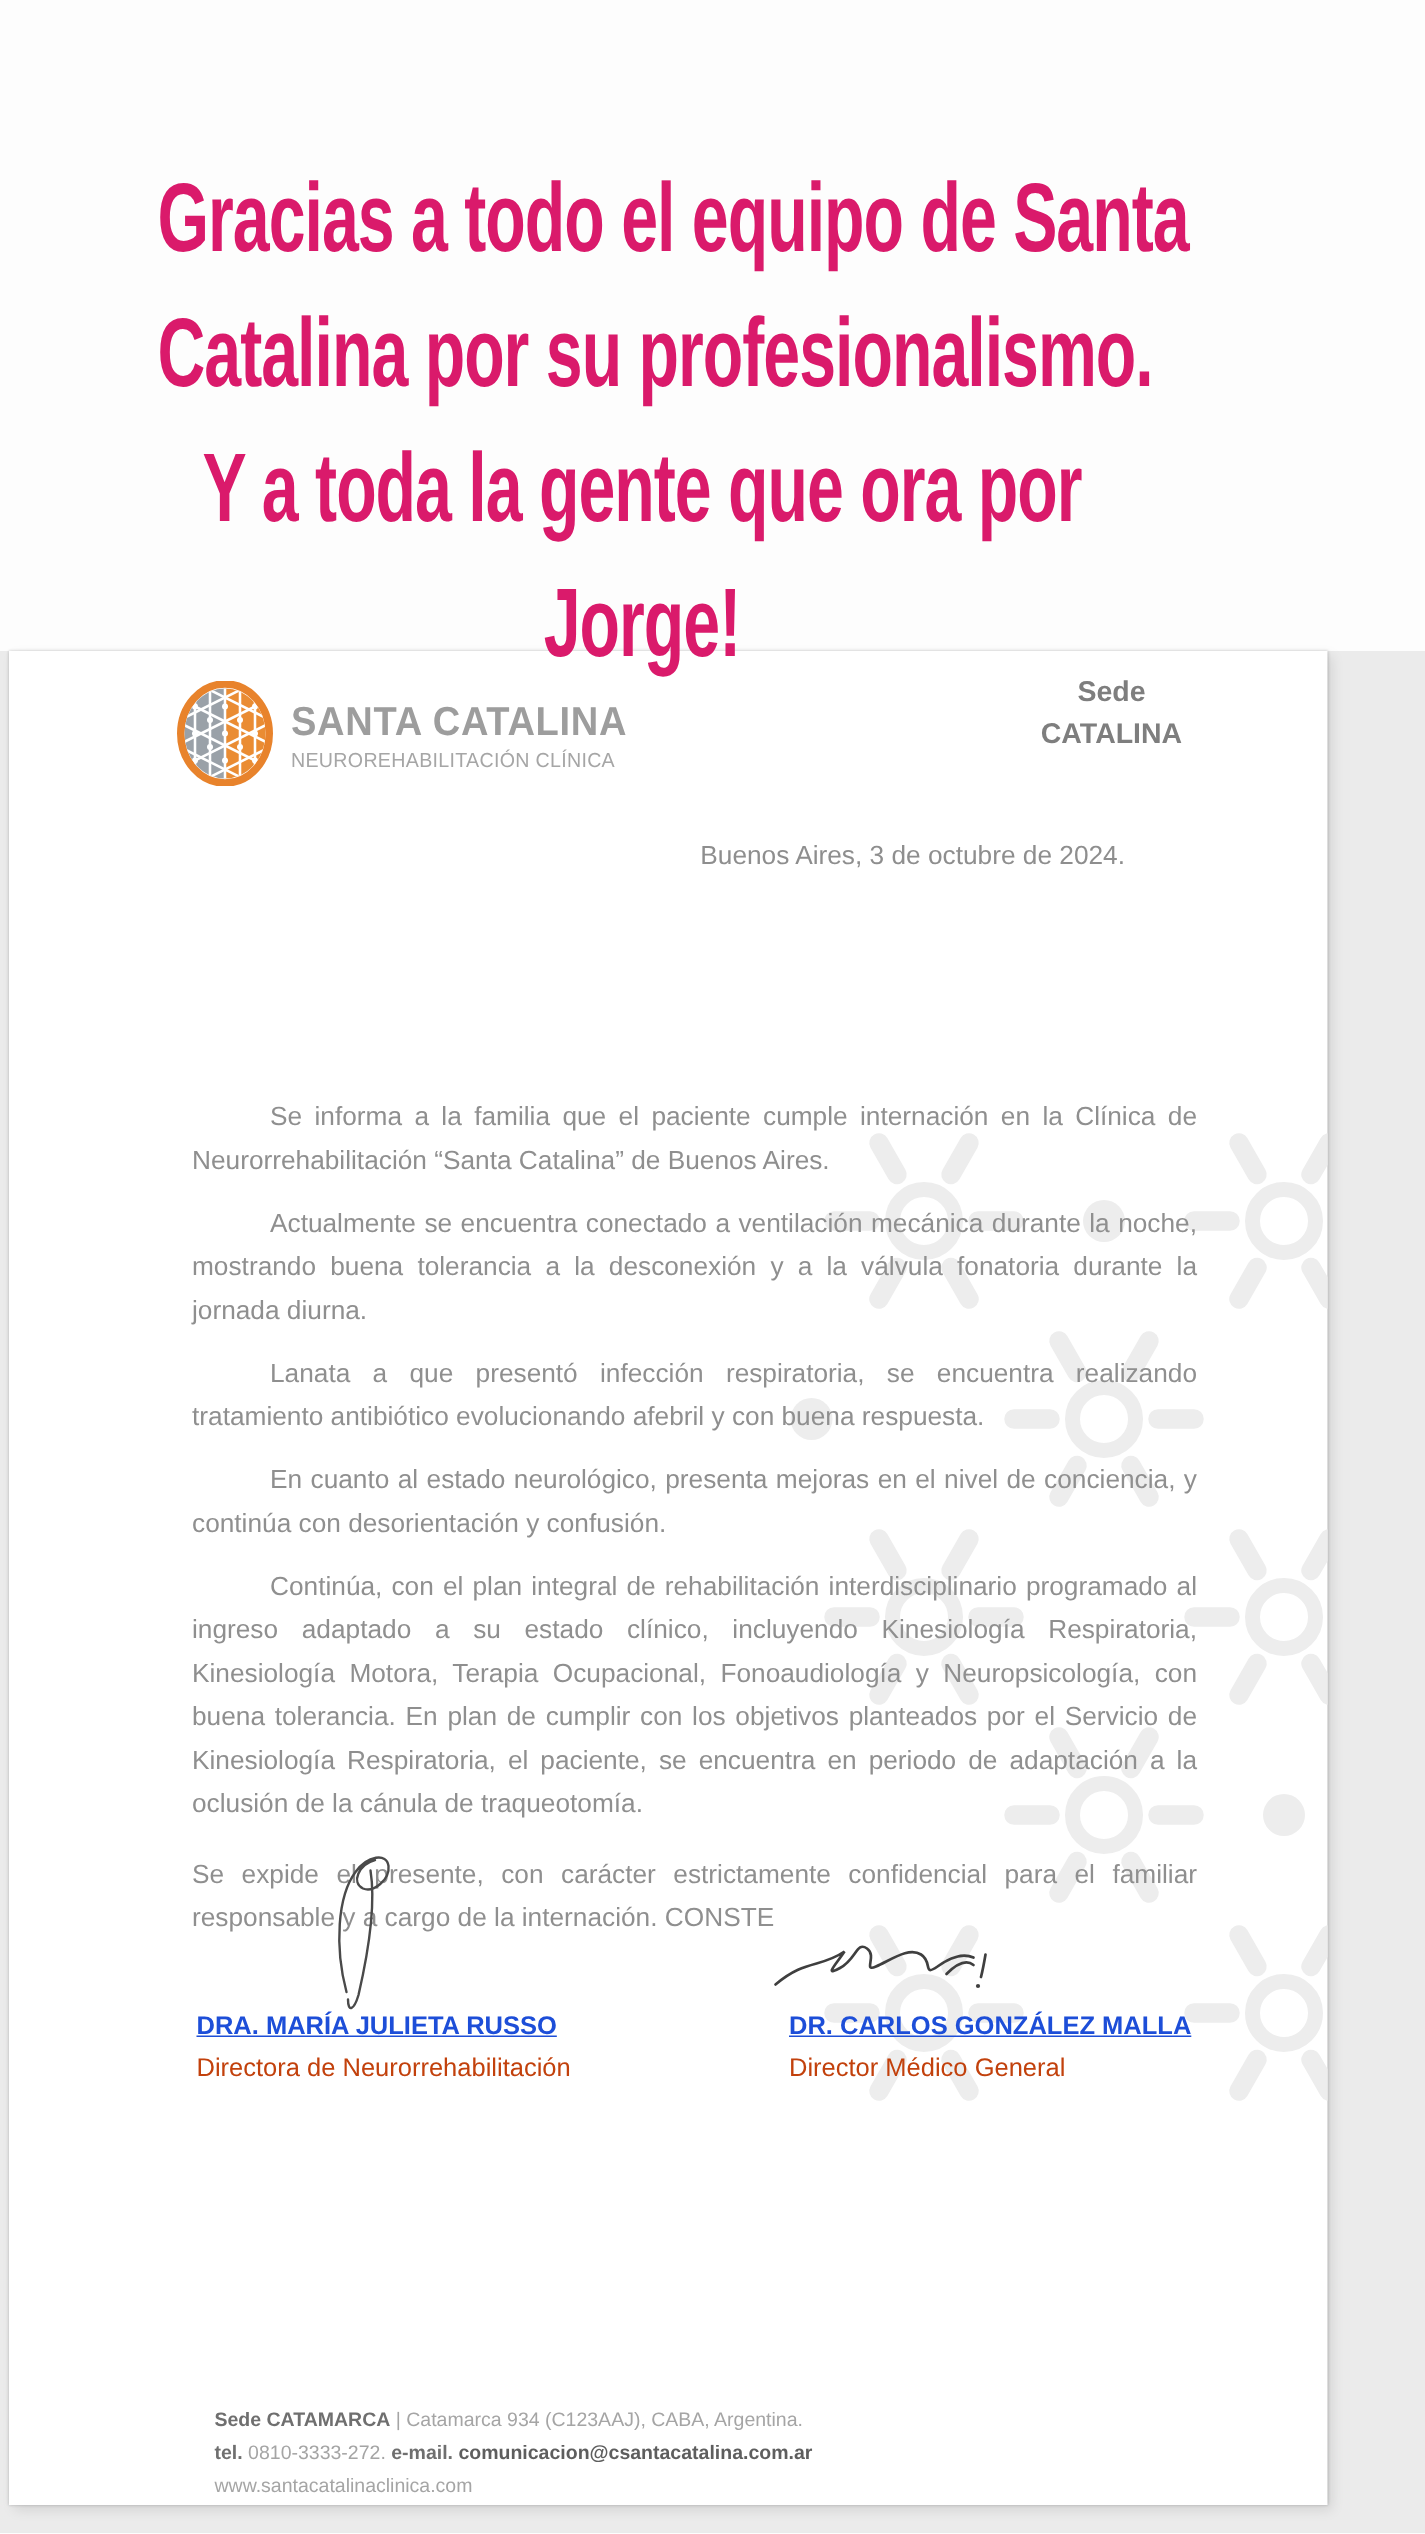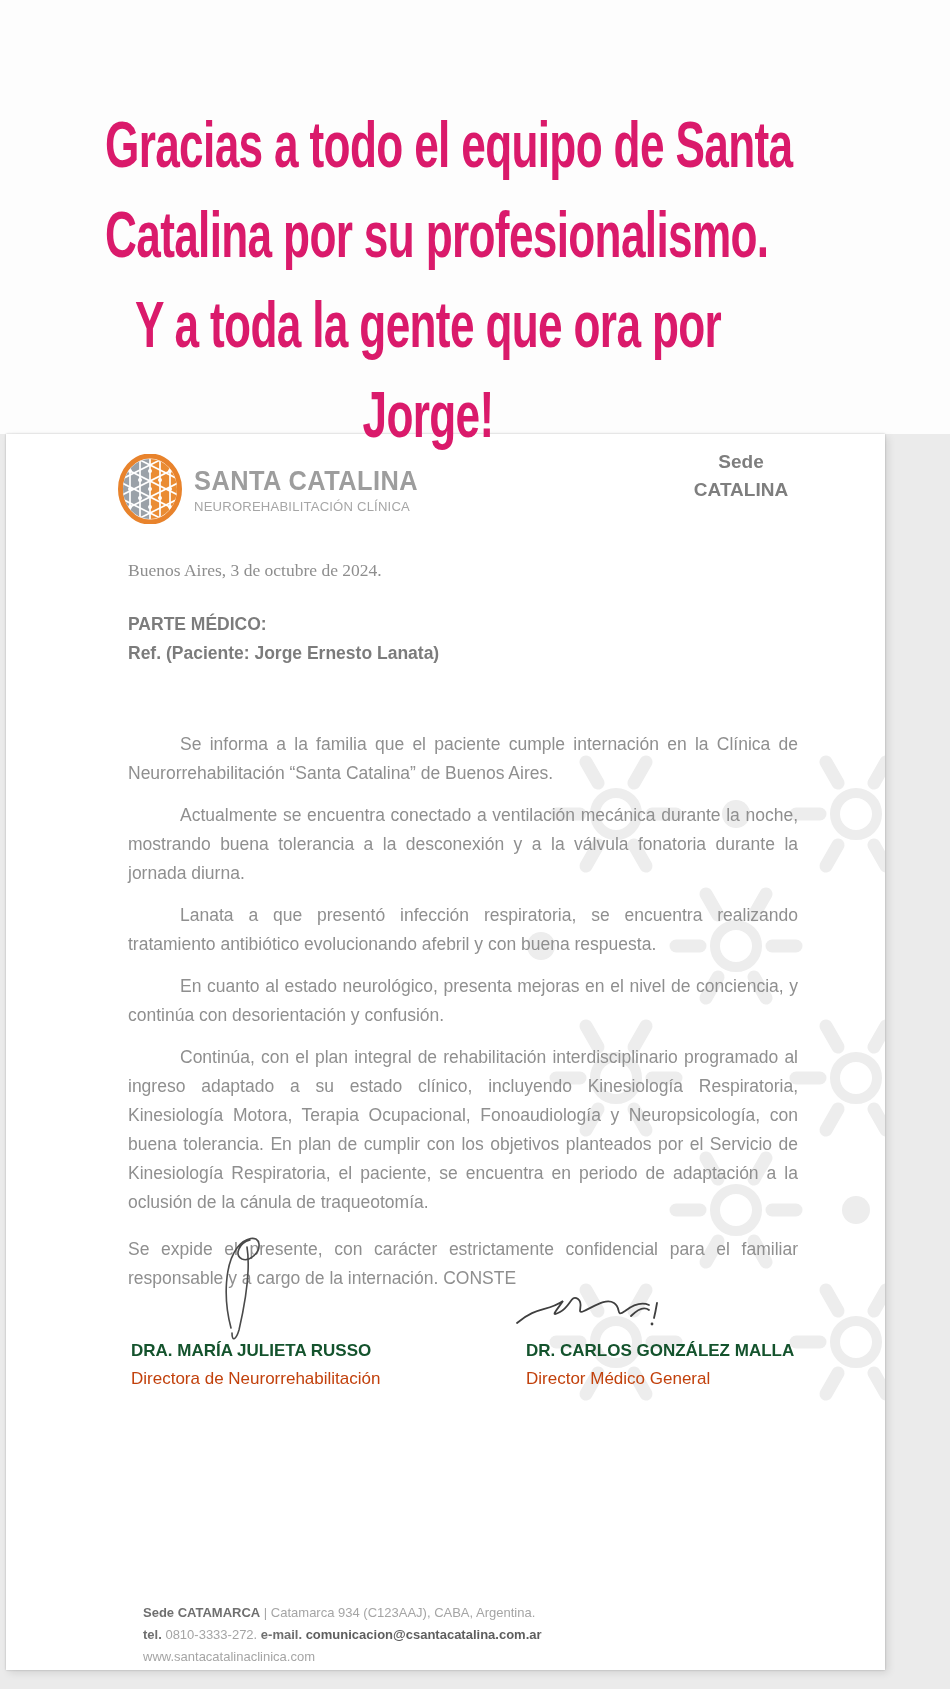--- a/index.html
+++ b/index.html
@@ -30,39 +30,39 @@
   }
   .logo-subtitle{
     font-size:13.5px;color:#A6A6A6;letter-spacing:.2px;margin-top:2px;
     transform:scaleX(.97);transform-origin:0 0;white-space:nowrap;
   }
   .sede{
     position:absolute;left:655px;top:14px;width:160px;text-align:center;
     font-size:19px;font-weight:bold;color:#7E7E7E;line-height:28px;
   }
   .date-line{
-    position:absolute;left:122px;top:126px;width:640px;text-align:left;
-    font-size:17.5px;color:#8E8E8E;font-family:Liberation Serif, serif;
+    position:absolute;left:104px;top:126px;width:640px;text-align:right;
+    font-size:17.5px;color:#8E8E8E;
   }
   .subject{
     position:absolute;left:122px;top:176px;
     font-size:17.5px;font-weight:bold;color:#7C7C7C;line-height:29px;
   }
   .doc-body{
     position:absolute;left:122px;top:296px;width:670px;z-index:2;
     font-size:17.5px;line-height:29px;color:#8F8F8F;text-align:justify;
   }
   .doc-body p{margin:0 0 13px;text-indent:52px;}
   .doc-body p.closing{text-indent:0;margin-top:18px;}
   .watermark{position:absolute;left:520px;top:300px;z-index:1;}
   .sig-img{position:absolute;z-index:2;}
   .sig-left{left:195px;top:798px;}
   .sig-right{left:505px;top:845px;}
   .signer{position:absolute;top:903px;z-index:2;line-height:28px;font-size:17px;}
-  .signer .name{font-weight:bold;color:#14532d;}
+  .signer .name{font-weight:bold;color:#1d4ed8;text-decoration:underline;}
   .signer .role{color:#c2410c;}
   .signer-left{left:125px;}
   .signer-right{left:520px;}
   .footer{
     position:absolute;left:137px;top:1168px;z-index:2;
     font-size:13px;line-height:22px;color:#A5A5A5;
   }
   .footer b{color:#6F6F6F;font-weight:bold;margin-top:20px;}
   .footer .email{color:#5E5E5E;font-weight:bold;}
 </style>
@@ -151,24 +151,20 @@
       </div>
     </div>
 
     <div class="sede">
       <div>Sede</div>
       <div>CATALINA</div>
     </div>
 
     <div class="date-line">Buenos Aires, 3 de octubre de 2024.</div>
 
-    <div class="subject">
-      <div>PARTE MÉDICO:</div>
-      <div>Ref. (Paciente: Jorge Ernesto Lanata)</div>
-    </div>
 
     <div class="doc-body">
       <p>Se informa a la familia que el paciente cumple internación en la Clínica de Neurorrehabilitación “Santa Catalina” de Buenos Aires.</p>
       <p>Actualmente se encuentra conectado a ventilación mecánica durante la noche, mostrando buena tolerancia a la desconexión y a la válvula fonatoria durante la jornada diurna.</p>
       <p>Lanata a que presentó infección respiratoria, se encuentra realizando tratamiento antibiótico evolucionando afebril y con buena respuesta.</p>
       <p>En cuanto al estado neurológico, presenta mejoras en el nivel de conciencia, y continúa con desorientación y confusión.</p>
       <p>Continúa, con el plan integral de rehabilitación interdisciplinario programado al ingreso adaptado a su estado clínico, incluyendo Kinesiología Respiratoria, Kinesiología Motora, Terapia Ocupacional, Fonoaudiología y Neuropsicología, con buena tolerancia.  En plan de cumplir con los objetivos planteados por el Servicio de Kinesiología Respiratoria, el paciente, se encuentra en periodo de adaptación a la oclusión de la cánula de traqueotomía.</p>
       <p class="closing">Se expide el presente, con carácter estrictamente confidencial para el familiar responsable y a cargo de la internación.  CONSTE</p>
     </div>
 

